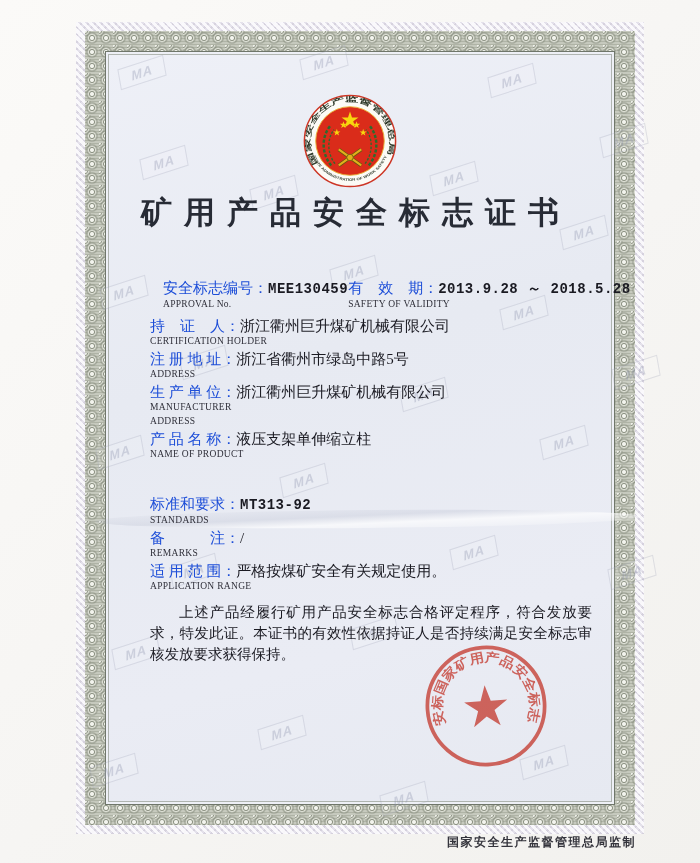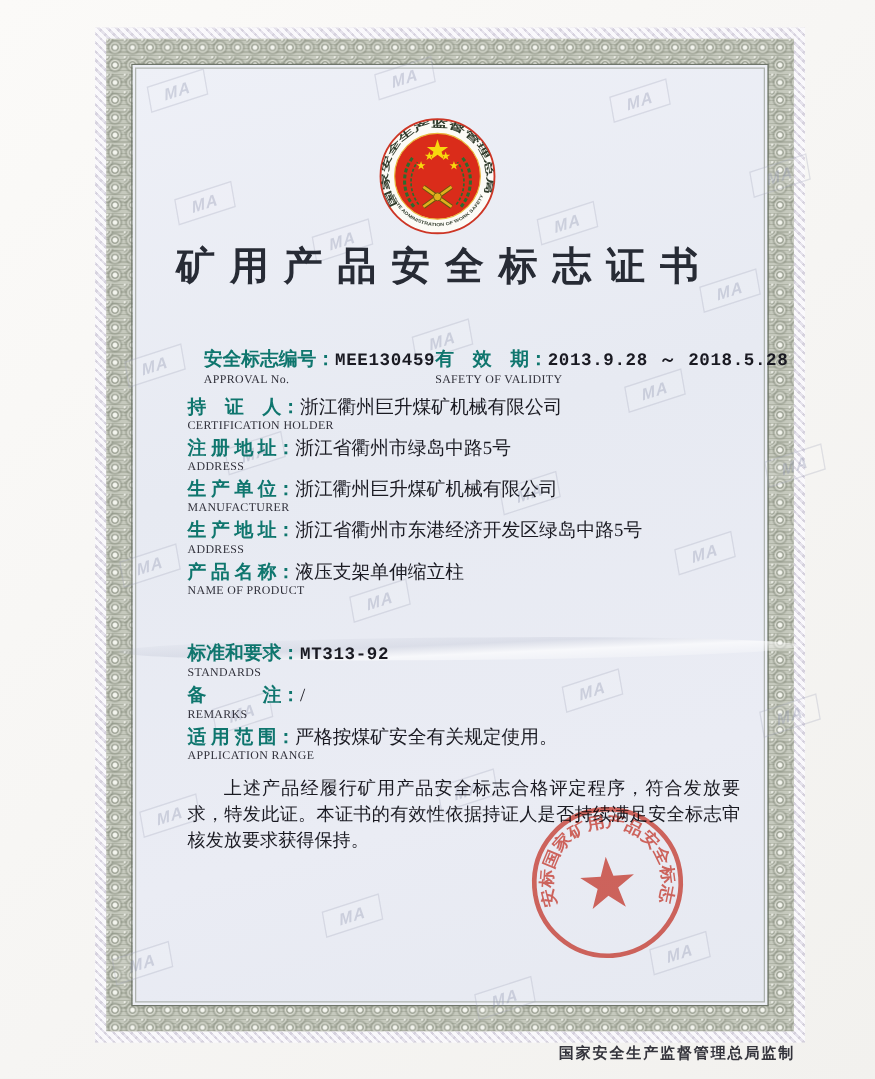--- a/index.html
+++ b/index.html
@@ -60,21 +60,21 @@
     position:absolute;left:0;top:192px;width:700px;text-align:center;
     font-size:31px;font-weight:bold;letter-spacing:12px;padding-left:12px;box-sizing:border-box;
     color:#272b35;
   }
   .subtitle{
     position:absolute;left:0;top:237px;width:700px;text-align:center;
     font-size:14.5px;font-weight:bold;letter-spacing:.3px;color:#272b35;
   }
   .fields{position:absolute;left:150px;top:279px;width:442px;}
   .line{font-size:15px;line-height:19px;white-space:nowrap;}
-  .lbl{font-weight:bold;color:#0f766e;text-align:right;}
+  .lbl{font-weight:normal;color:#1d4ed8;text-align:right;}
   .val{color:#1a1a22;}
   .latin{font-family:"Liberation Mono","DejaVu Sans Mono",monospace;font-size:14px;font-weight:bold;letter-spacing:.5px;}
   .en{
     font-size:9.5px;line-height:11px;letter-spacing:.3px;color:#30303a;
     font-family:"Liberation Serif",serif;
   }
   .row{margin-bottom:3px;}
   .top-row{display:flex;}
   .top-row .col1{margin-left:13px;width:200px;}
   .top-row .col2{flex:1;}
@@ -201,21 +201,20 @@
         <div class="line"><span class="lbl">注 册 地 址：</span><span class="val">浙江省衢州市绿岛中路5号</span></div>
         <div class="en">ADDRESS</div>
       </div>
 
       <div class="row">
         <div class="line"><span class="lbl">生 产 单 位：</span><span class="val">浙江衢州巨升煤矿机械有限公司</span></div>
         <div class="en">MANUFACTURER</div>
       </div>
 
       <div class="row">
-        <div class="line"><span class="lbl">生 产 地 址：</span><span class="val">浙江省衢州市东港经济开发区绿岛中路5号</span></div>
         <div class="en">ADDRESS</div>
       </div>
 
       <div class="row">
         <div class="line"><span class="lbl">产 品 名 称：</span><span class="val">液压支架单伸缩立柱</span></div>
         <div class="en">NAME OF PRODUCT</div>
       </div>
 
 
       <div class="row gap-top">

